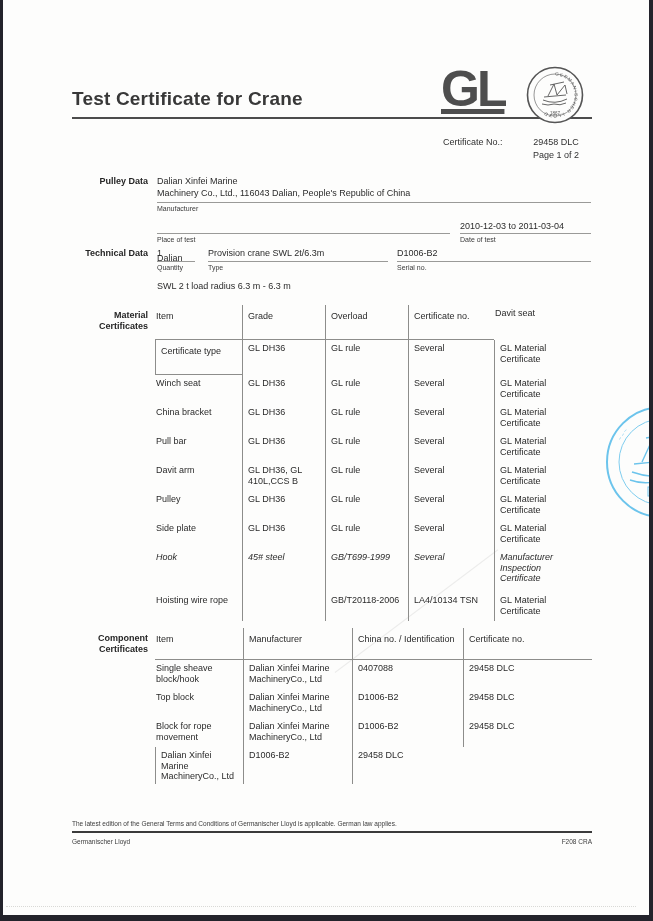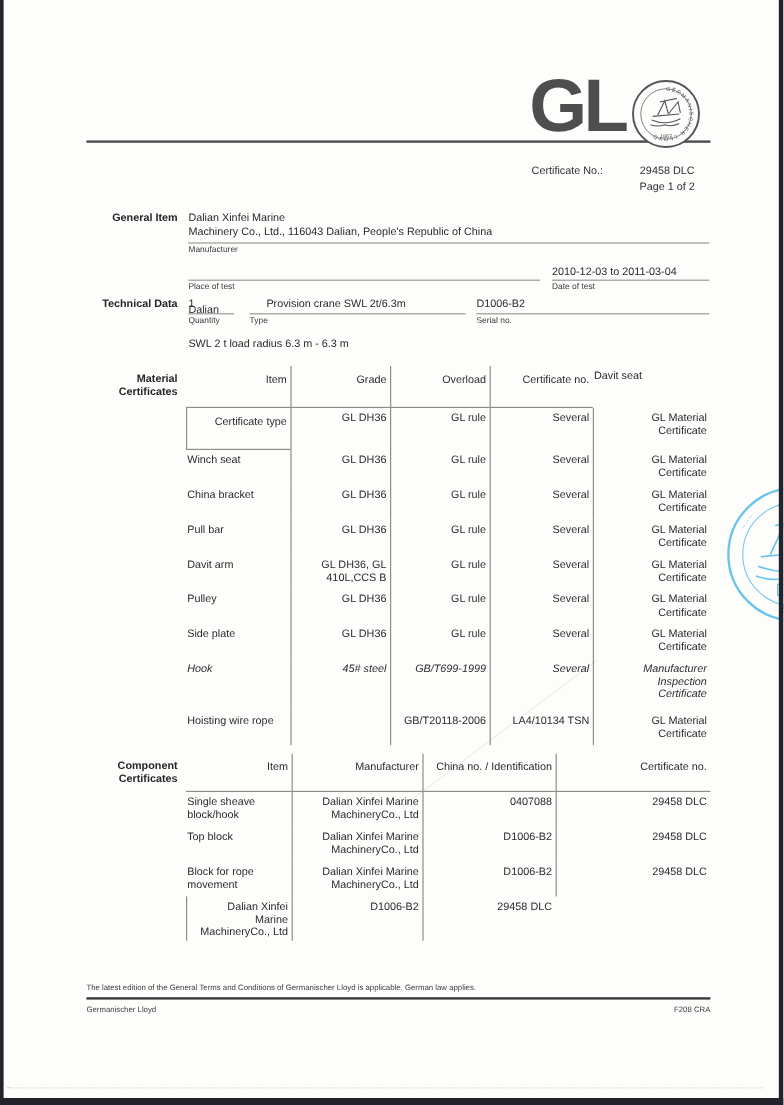--- a/index.html
+++ b/index.html
@@ -13,41 +13,41 @@
   .edge-left  { left:0; top:0; width:3px; height:921px; }
   .edge-right { right:0; top:0; width:4px; height:921px; }
   .edge-bottom{ left:0; bottom:0; width:653px; height:6px; }
   .speckle { position:absolute; left:6px; top:906px; width:630px; height:0;
     border-top:1px dotted #d9d9d6; z-index:2; }
 
   
   .doc-title { position:absolute; left:72px; top:88px; font-size:19px; font-weight:bold;
     color:#383838; letter-spacing:.2px; }
   .title-rule { position:absolute; left:72px; top:117px; width:520px; height:2px; background:#4c4c4c; }
-  .gl-letters { position:absolute; left:441px; top:58px; font-size:62px; font-weight:bold;
-    color:#4e4e4e; letter-spacing:-3px; line-height:62px; }
+  .gl-letters { position:absolute; left:441px; top:58px; font-size:50px; font-weight:bold;
+    color:#4e4e4e; letter-spacing:-3px; line-height:62px;text-decoration:underline; }
   .gl-seal { position:absolute; left:526px; top:66px; }
 
   .certno-label { position:absolute; left:399px; top:137px; font-size:9px; color:#303030;margin-left:44px; }
   .certno-value { position:absolute; left:500px; top:137px; width:112px; text-align:center; font-size:9px; color:#303030; }
   .page-no      { position:absolute; left:500px; top:150px; width:112px; text-align:center; font-size:9px; color:#303030; }
 
   
   .sec-label { position:absolute; width:88px; left:60px; text-align:right; font-size:9px;
     font-weight:bold; color:#262626; line-height:11px; }
   .val { position:absolute; font-size:9px; color:#2b2b2b; line-height:11.5px; }
   .rule { position:absolute; height:1px; background:#9a9a98; }
   .fld  { position:absolute; font-size:7px; color:#3a3a3a; }
 
   
   .tbl { position:absolute; left:155px; width:437px; display:grid; font-size:9px; }
   .tbl .cell { padding:3px 3px 2px 5px; line-height:10.5px; white-space:pre-line; color:#2b2b2b; }
   .tbl .c0 { padding-left:1px; }
-  .tbl .vline { border-left:1px solid #8d8d8b;text-align:right; }
-  .tbl .head { font-weight:normal; text-align:right; padding-top:6px;
+  .tbl .vline { border-left:1px solid #8d8d8b; }
+  .tbl .head { font-weight:normal; text-align:left; padding-top:6px;
     border-bottom:1px solid #8d8d8b; color:#2b2b2b; }
   .mat { top:305px; grid-template-columns:87px 83px 83px 86px 98px; grid-auto-rows:minmax(29px,auto); }
   .mat .head { height:35px; }
   .comp { top:628px; grid-template-columns:88px 109px 111px 129px; grid-auto-rows:minmax(29px,auto); }
   .comp .head { height:32px; }
   .row-tall { min-height:43px;font-style:italic; }
 
   
   .terms { position:absolute; left:72px; top:820px; font-size:6.5px; color:#3a3a3a; }
   .footer-rule { position:absolute; left:72px; top:831px; width:520px; height:2px; background:#3b3b3b; }
@@ -62,20 +62,21 @@
 <body>
 
 <div class="scan">
 
   <div class="edge edge-left"></div>
   <div class="edge edge-right"></div>
   <div class="edge edge-bottom"></div>
   <div class="speckle"></div>
   <div class="crease"></div>
 
+  <div class="doc-title">Test Certificate for Crane</div>
   <div class="title-rule"></div>
   <div class="gl-letters">GL</div>
   <svg class="gl-seal" width="58" height="58" viewBox="0 0 58 58">
     <circle cx="29" cy="29" r="27.5" fill="#fdfdfc" stroke="#555" stroke-width="1.6"></circle>
     <circle cx="29" cy="29" r="21" fill="none" stroke="#6a6a6a" stroke-width="0.7"></circle>
     <defs>
         <path id="sealrim" d="M29,9.5 a19.5,19.5 0 1,1 -0.02,0"></path>
       </defs>
     <text font-size="4.6" fill="#555" letter-spacing="1">
       <textPath href="#sealrim">GERMANISCHER LLOYD</textPath>
@@ -88,40 +89,40 @@
       <path d="M24,19 l14,-3"></path>
       <path d="M16,38 q6,2 12,0 q6,2 12,-1"></path>
     </g>
     <text x="29" y="49" text-anchor="middle" font-size="4.5" fill="#555">1867</text>
   </svg>
 
   <div class="certno-label">Certificate No.:</div>
   <div class="certno-value">29458 DLC</div>
   <div class="page-no">Page 1 of 2</div>
 
-  <div class="sec-label" style="top:176px;">General Item</div>
+  <div class="sec-label" style="top:176px;">Pulley Data</div>
   <div class="val" style="left:157px; top:176px; width:434px; white-space:pre-line;">Dalian Xinfei Marine
 Machinery Co., Ltd., 116043 Dalian, People's Republic of China</div>
   <div class="rule" style="left:157px; top:202px; width:434px;"></div>
   <div class="fld" style="left:157px; top:205px;">Manufacturer</div>
 
   <div class="val" style="left:157px; top:221px;margin-top:32px;">Dalian</div>
   <div class="rule" style="left:157px; top:233px; width:293px;"></div>
   <div class="fld" style="left:157px; top:236px;">Place of test</div>
 
   <div class="val" style="left:460px; top:221px;">2010-12-03 to 2011-03-04</div>
   <div class="rule" style="left:460px; top:233px; width:131px;"></div>
   <div class="fld" style="left:460px; top:236px;">Date of test</div>
 
   <div class="sec-label" style="top:248px;">Technical Data</div>
   <div class="val" style="left:157px; top:248px;">1</div>
   <div class="rule" style="left:157px; top:261px; width:38px;"></div>
   <div class="fld" style="left:157px; top:264px;">Quantity</div>
 
-  <div class="val" style="left:222px; top:248px;">Provision crane SWL 2t/6.3m</div>
+  <div class="val" style="left:208px; top:248px;">Provision crane SWL 2t/6.3m</div>
   <div class="rule" style="left:208px; top:261px; width:180px;"></div>
   <div class="fld" style="left:208px; top:264px;">Type</div>
 
   <div class="val" style="left:397px; top:248px;">D1006-B2</div>
   <div class="rule" style="left:397px; top:261px; width:194px;"></div>
   <div class="fld" style="left:397px; top:264px;">Serial no.</div>
 
   <div class="val" style="left:157px; top:281px;">SWL 2 t load radius 6.3 m - 6.3 m</div>
 
   <div class="sec-label" style="top:310px; white-space:pre-line;">Material

